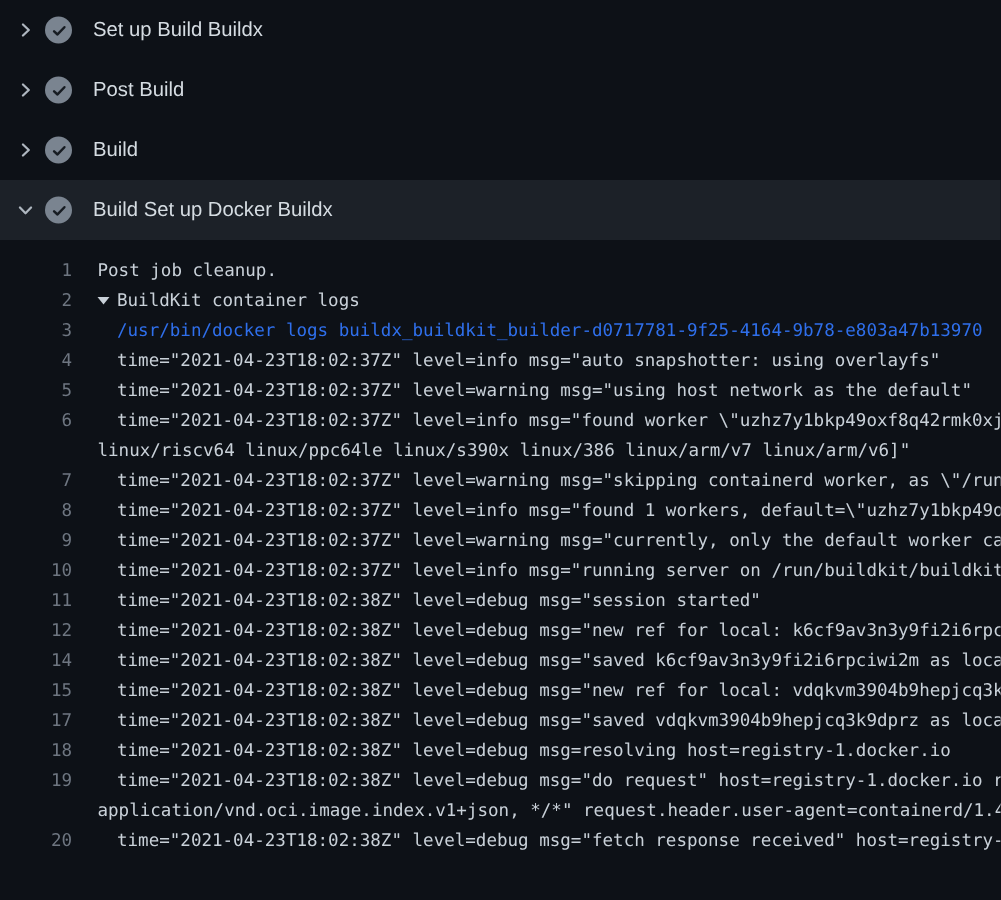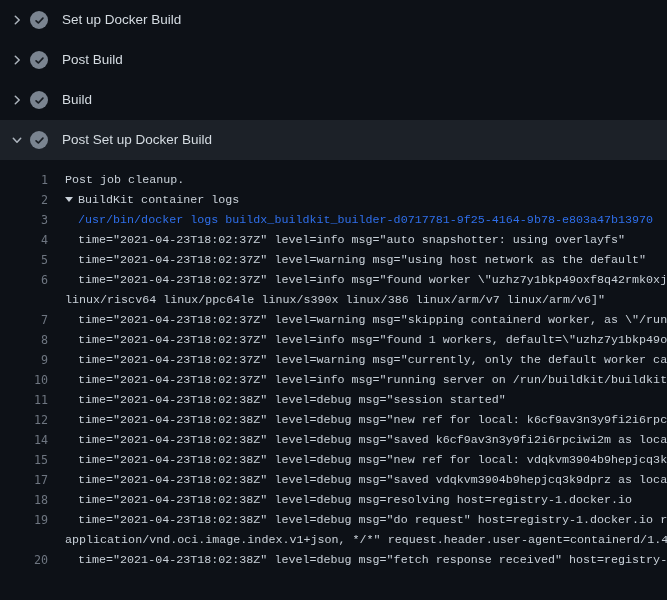--- a/index.html
+++ b/index.html
@@ -65,21 +65,20 @@
     left: 0; top: 0;
     width: 48px;
     text-align: right;
     color: var(--line-number, #6e7681);
     cursor: pointer;
   }
   .lt {
     position: absolute;
     top: 0;
     color: var(--log-text, #c9d1d9);
-    font-family: Liberation Mono, monospace;
   }
   .lt.indent-base { left: 65px; }
   .lt.indent-inner { left: 78px; }
   .lt.cmd { color: var(--command-blue, #2f6feb); text-align: center; }
   .lt.group { cursor: pointer; }
   .tri {
     display: inline-block;
     width: 0; height: 0;
     border-left: 4px solid transparent;
     border-right: 4px solid transparent;
@@ -98,21 +97,21 @@
       <svg class="chev-right" width="12" height="12" viewBox="0 0 12 12">
             <path d="M4.3 2.3 L8.2 6 L4.3 9.7" fill="none" stroke="currentColor" stroke-width="1.5" stroke-linecap="round" stroke-linejoin="round"></path>
           </svg>
 
     </span>
     <span class="check-circle">
       <svg width="11" height="11" viewBox="0 0 16 16">
             <path class="check-mark-path" d="M3 8.6 L6.3 11.6 L13 4.6" fill="none" stroke="#171c22" stroke-width="2.4" stroke-linecap="round" stroke-linejoin="round"></path>
           </svg>
     </span>
-    <span class="step-label">Set up Docker Build</span>
+    <span class="step-label">Set up Build Buildx</span>
   </div>
       <div class="step-row collapsed">
     <span class="chev">
       <svg class="chev-right" width="12" height="12" viewBox="0 0 12 12">
             <path d="M4.3 2.3 L8.2 6 L4.3 9.7" fill="none" stroke="currentColor" stroke-width="1.5" stroke-linecap="round" stroke-linejoin="round"></path>
           </svg>
 
     </span>
     <span class="check-circle">
       <svg width="11" height="11" viewBox="0 0 16 16">
@@ -140,21 +139,21 @@
 
       <svg class="chev-down" width="12" height="12" viewBox="0 0 12 12">
             <path d="M2.3 4.3 L6 8.2 L9.7 4.3" fill="none" stroke="currentColor" stroke-width="1.5" stroke-linecap="round" stroke-linejoin="round"></path>
           </svg>
     </span>
     <span class="check-circle">
       <svg width="11" height="11" viewBox="0 0 16 16">
             <path class="check-mark-path" d="M3 8.6 L6.3 11.6 L13 4.6" fill="none" stroke="#171c22" stroke-width="2.4" stroke-linecap="round" stroke-linejoin="round"></path>
           </svg>
     </span>
-    <span class="step-label">Post Set up Docker Build</span>
+    <span class="step-label">Build Set up Docker Buildx</span>
   </div>
     </div>
   <div class="log">
       <div class="log-row">
     <span class="ln">1</span>
     <span class="lt indent-base">Post job cleanup.</span>
   </div>
       <div class="log-row">
     <span class="ln">2</span>
     <span class="lt indent-base group"><span class="tri"></span>BuildKit container logs</span>

